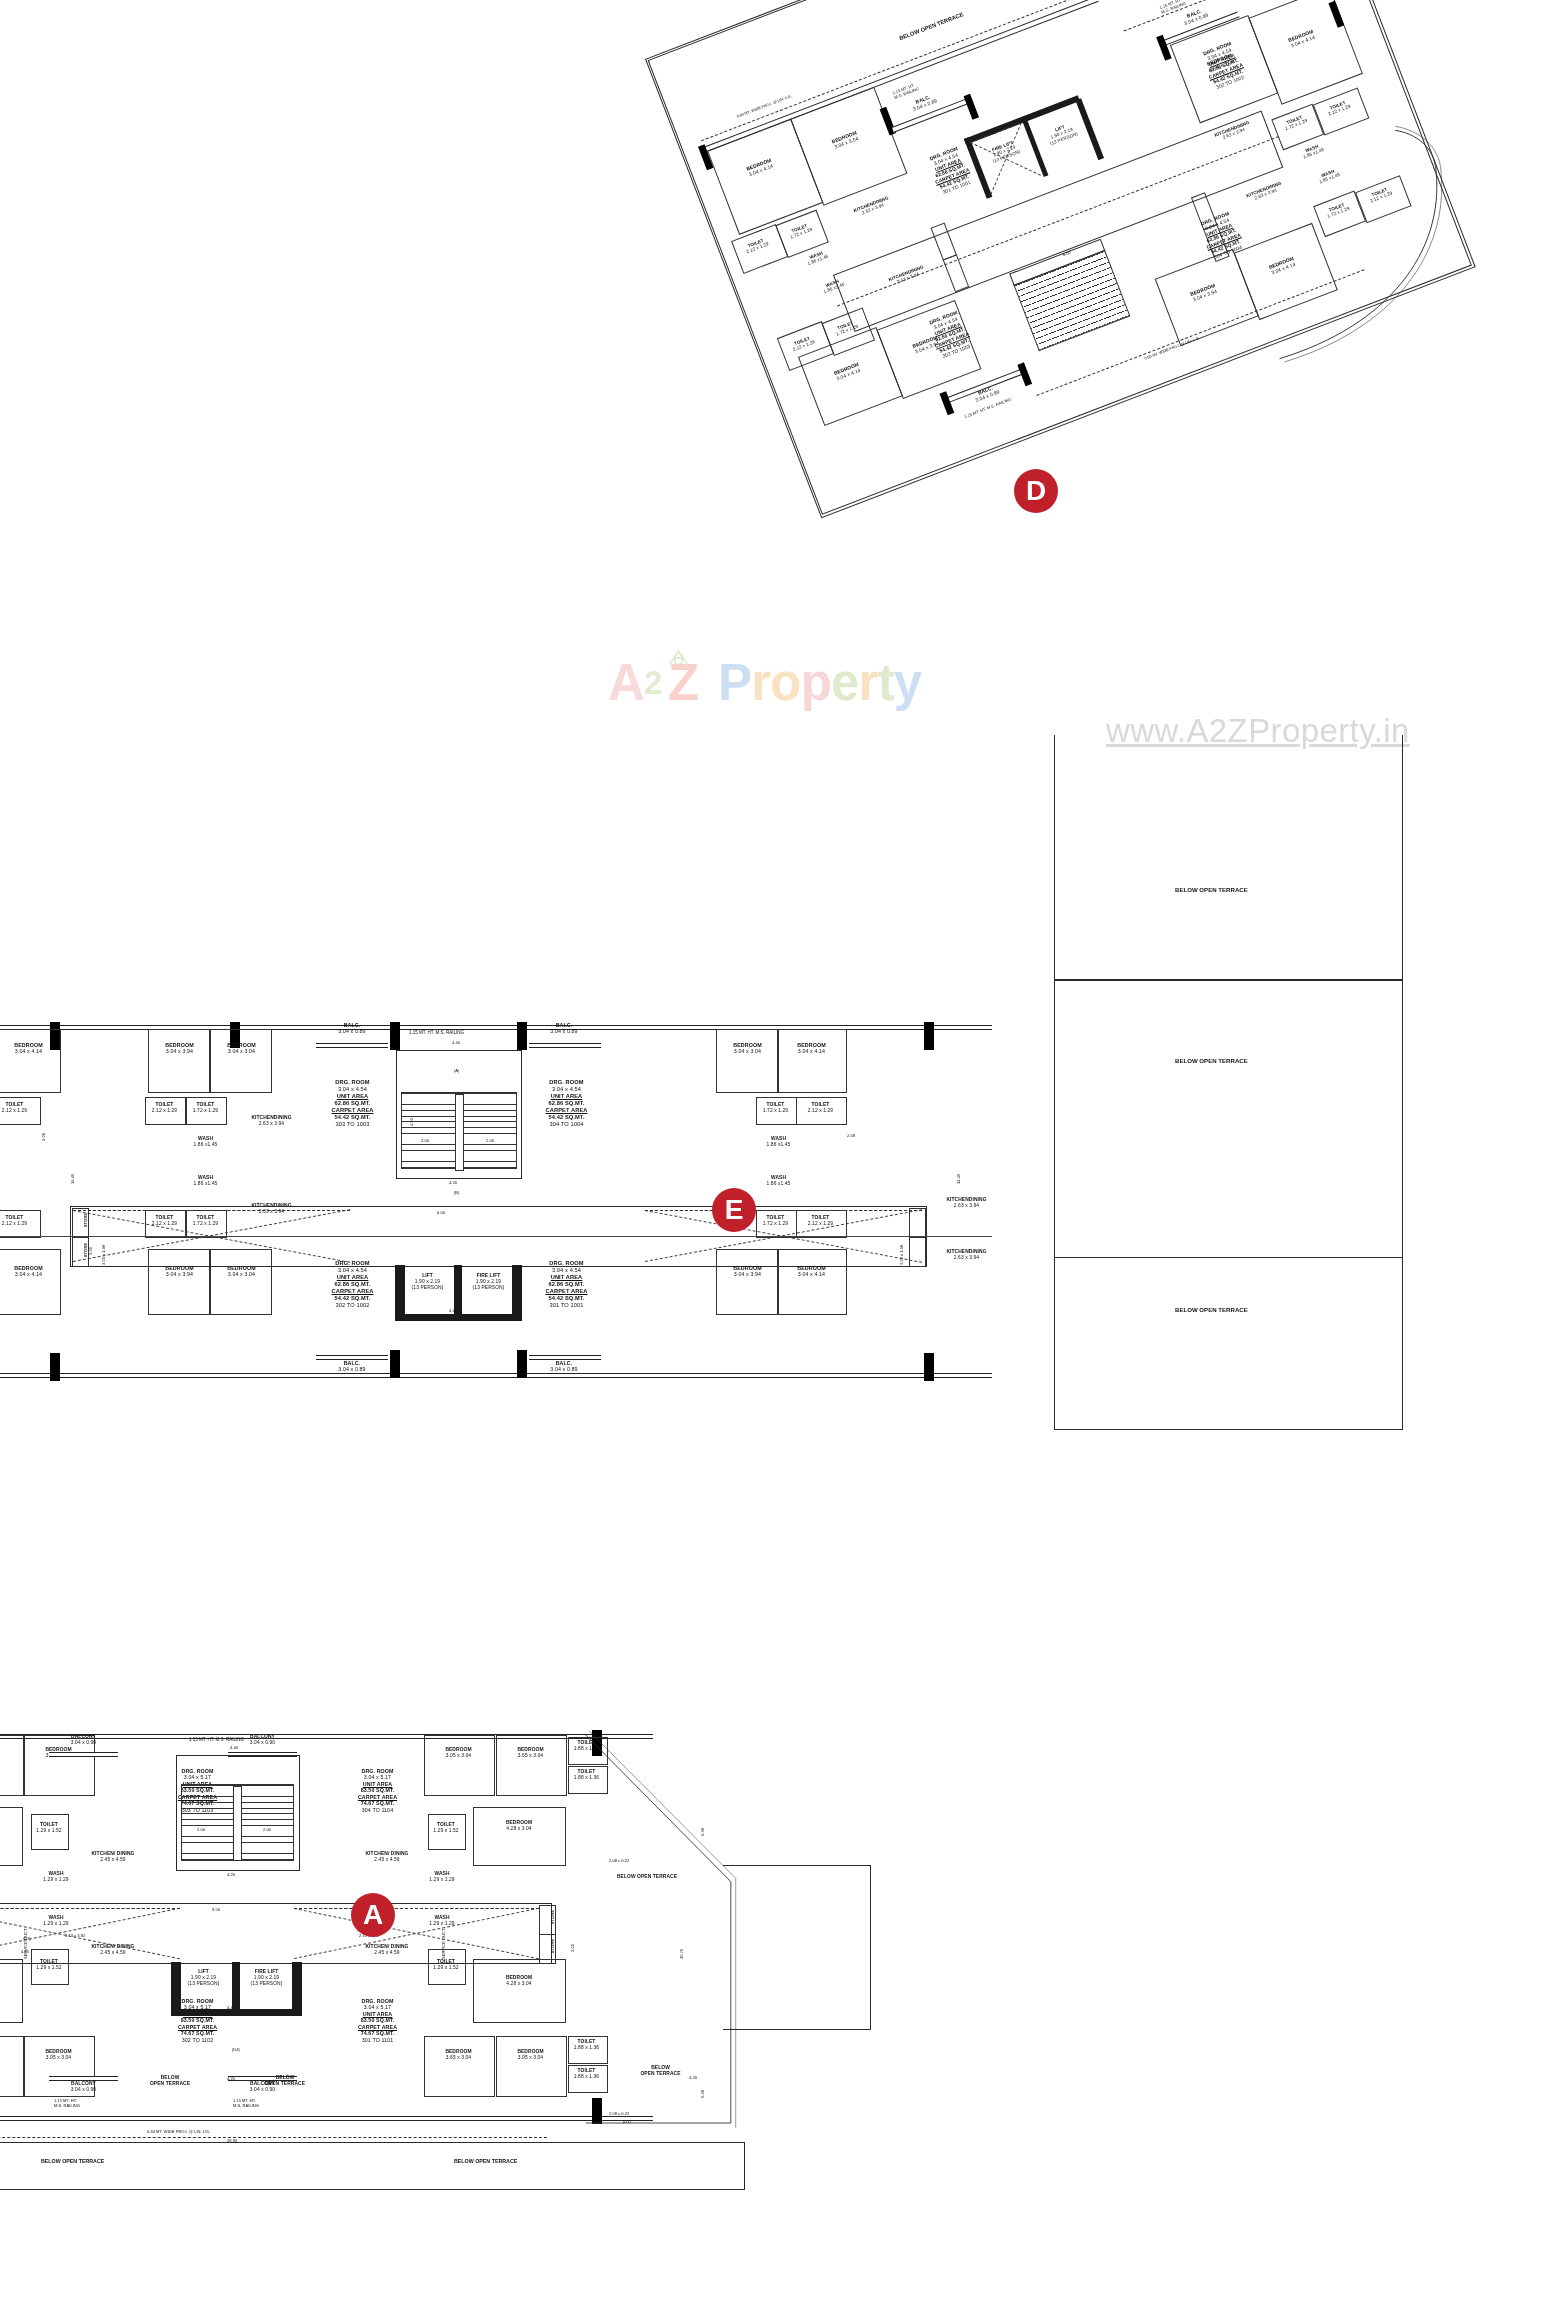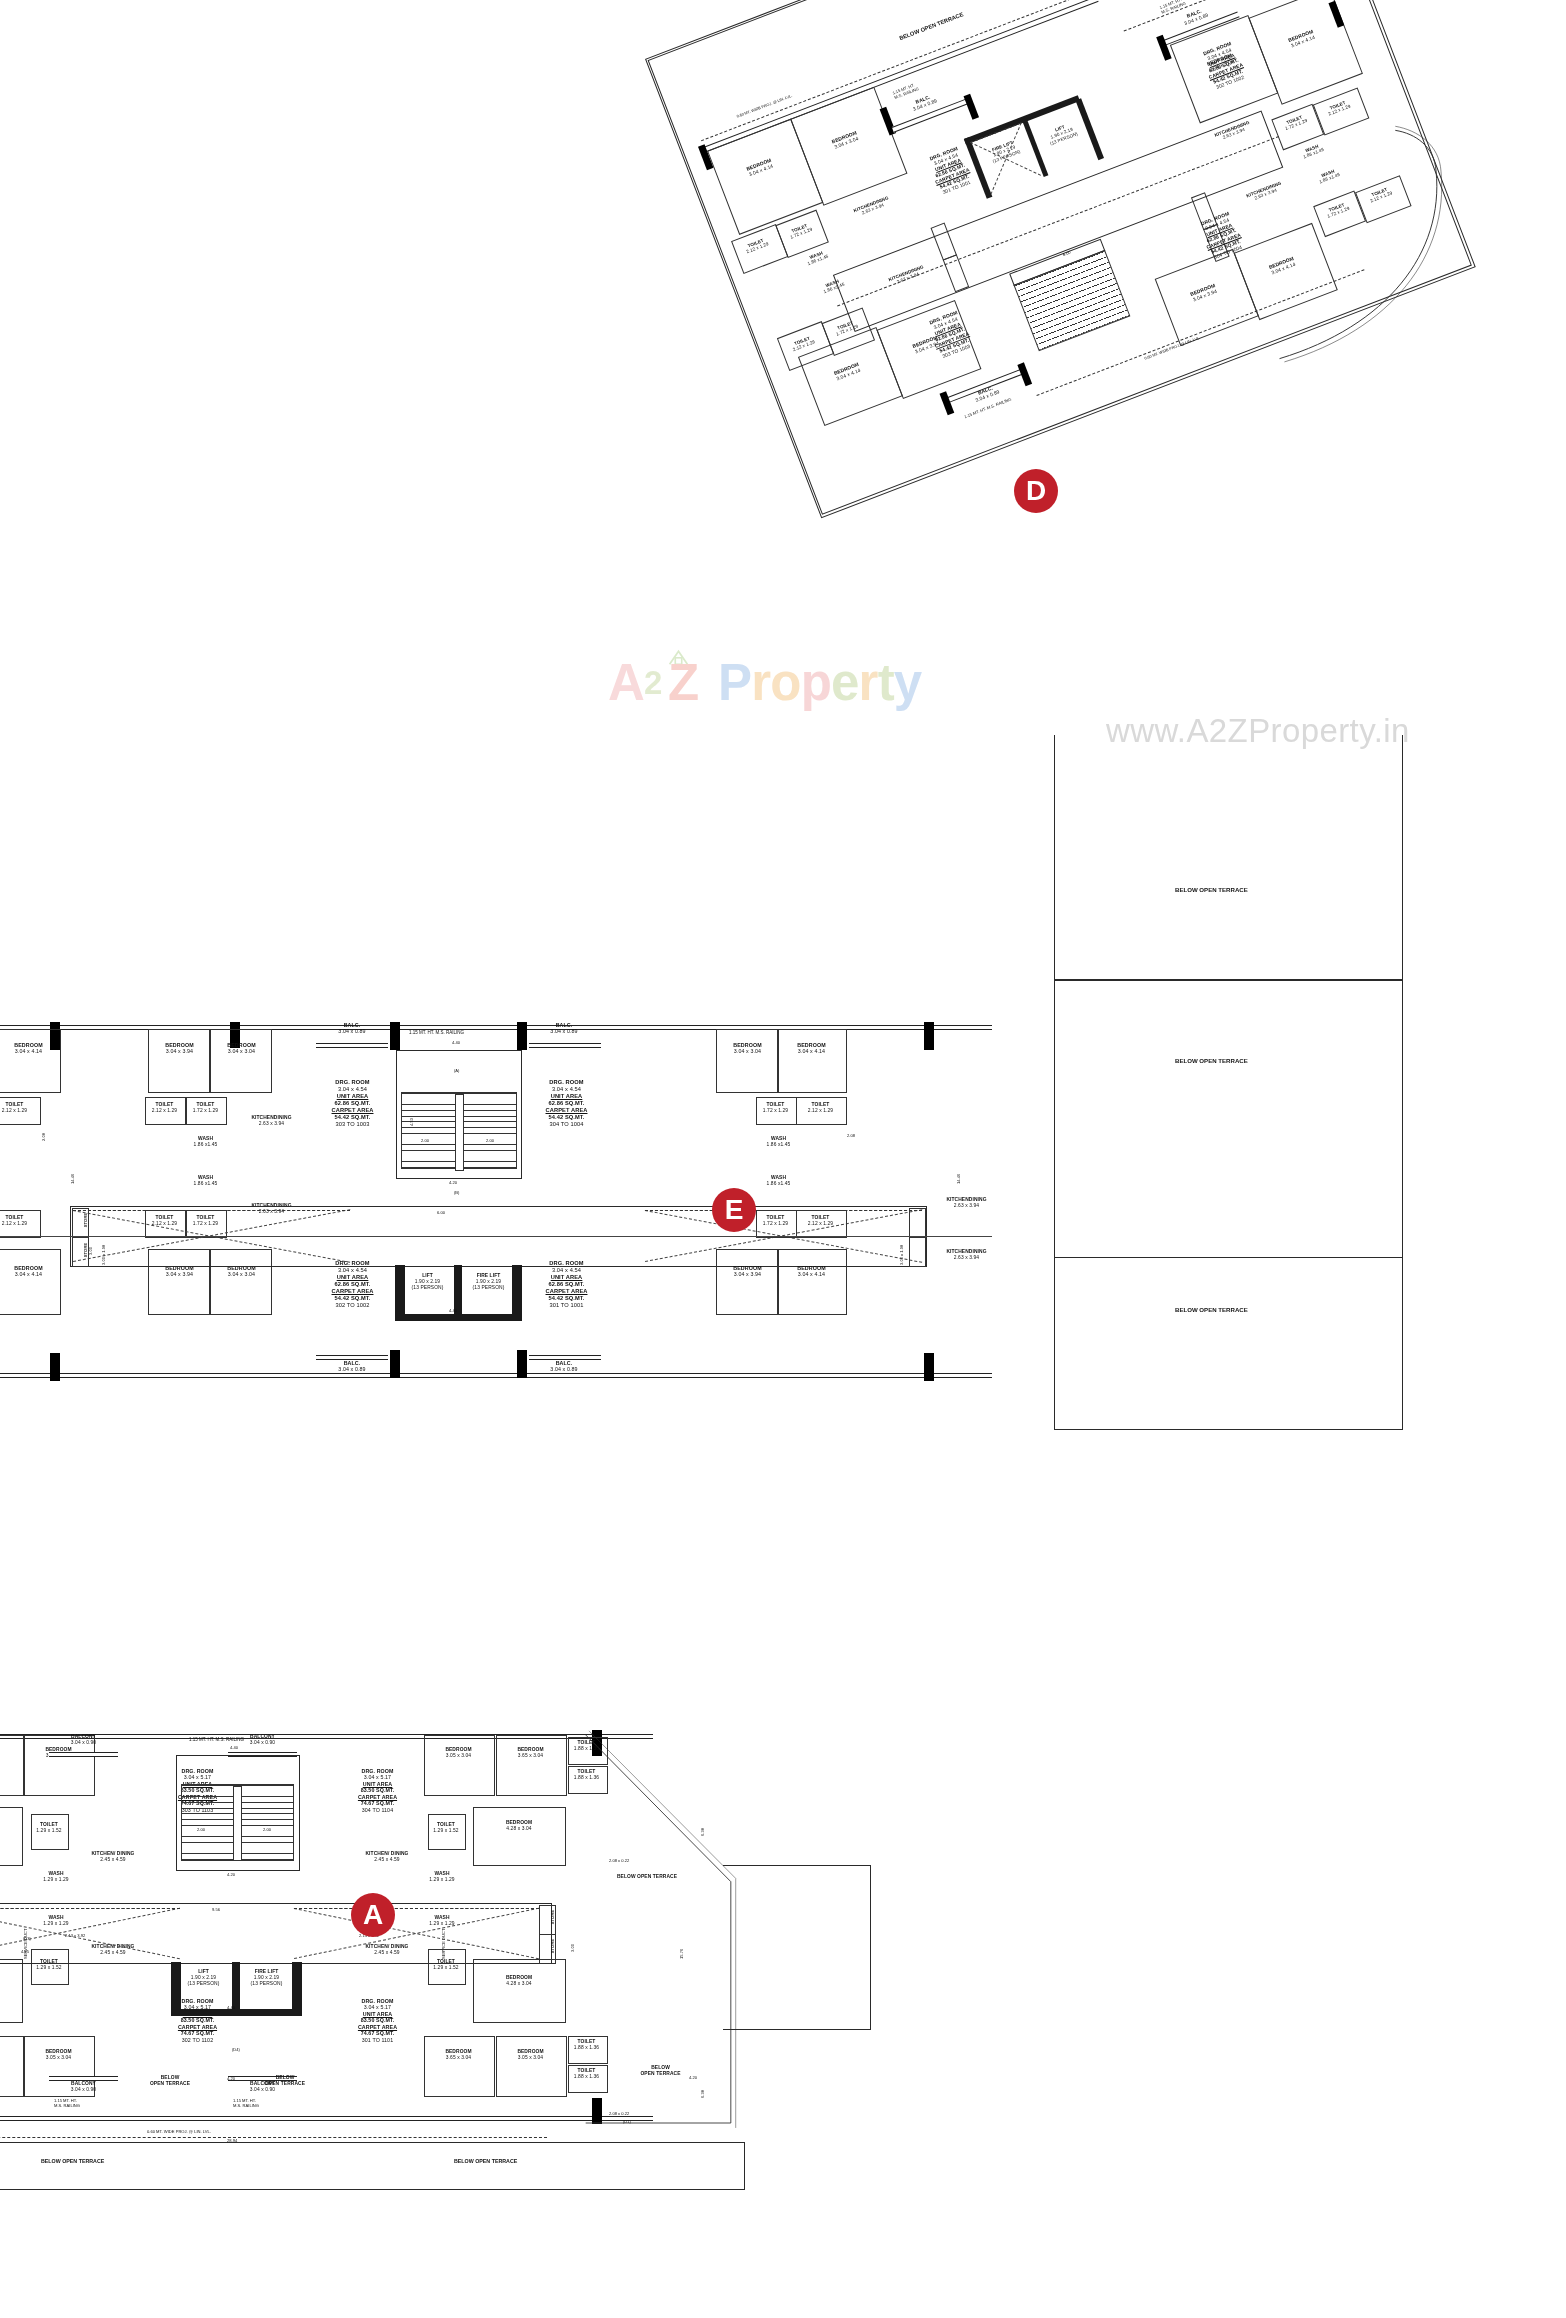--- a/index.html
+++ b/index.html
@@ -49,21 +49,21 @@
       <path d="M2 20 L13 4 L24 20" fill="none" stroke="#bcd9a0" stroke-width="2.2"></path>
       <rect x="9" y="12" width="8" height="8" fill="none" stroke="#bcd9a0" stroke-width="2"></rect>
     </svg>
     <span class="wm-logo" style="left:0;top:0;color:#f3bcbe;">A</span>
     <span class="wm-logo" style="left:36px;top:11.4px;font-size:33px;color:#cbdcab;">2</span>
     <span class="wm-logo" style="left:60px;top:0;color:#f3aca4;">Z</span>
   </div>
   <div style="position:absolute;left:718px;top:653px;opacity:.6;white-space:nowrap;">
     <span class="wm-logo" style="position:relative;color:#aecaec;">P</span><span class="wm-logo" style="position:relative;color:#f6cf9a;">r</span><span class="wm-logo" style="position:relative;color:#f6cf9a;">o</span><span class="wm-logo" style="position:relative;color:#f3bcbe;">p</span><span class="wm-logo" style="position:relative;color:#cbdcab;">e</span><span class="wm-logo" style="position:relative;color:#f6cf9a;">r</span><span class="wm-logo" style="position:relative;color:#cbdcab;">t</span><span class="wm-logo" style="position:relative;color:#aecaec;">y</span>
   </div>
-  <div class="wm-url" style="left:1106px;top:712px;">www.A2ZProperty.in</div>
+  <div class="wm-url" style="left:1106px;top:712px;text-decoration:underline;">www.A2ZProperty.in</div>
 
   <div class="plan" style="left:645px;top:59px;width:702px;height:620px;transform:rotate(-21deg);">
 
     <div class="wall-thin" style="left:0;top:0;width:699px;height:490px;border-width:1px;"></div>
     <div class="wall-thin" style="left:2.4px;top:2.4px;width:694px;height:485px;border-width:0.6px;"></div>
 
     <div class="dash" style="left:23px;top:96px;width:416px;"></div>
     <div class="terrace-lbl" style="left:245px;top:69px;font-size:5.7px;">BELOW OPEN TERRACE</div>
     <div class="dim" style="left:65px;top:85px;font-size:3.8px;">0.60 MT. WIDE PROJ. @ LIN. LVL.</div>
 

